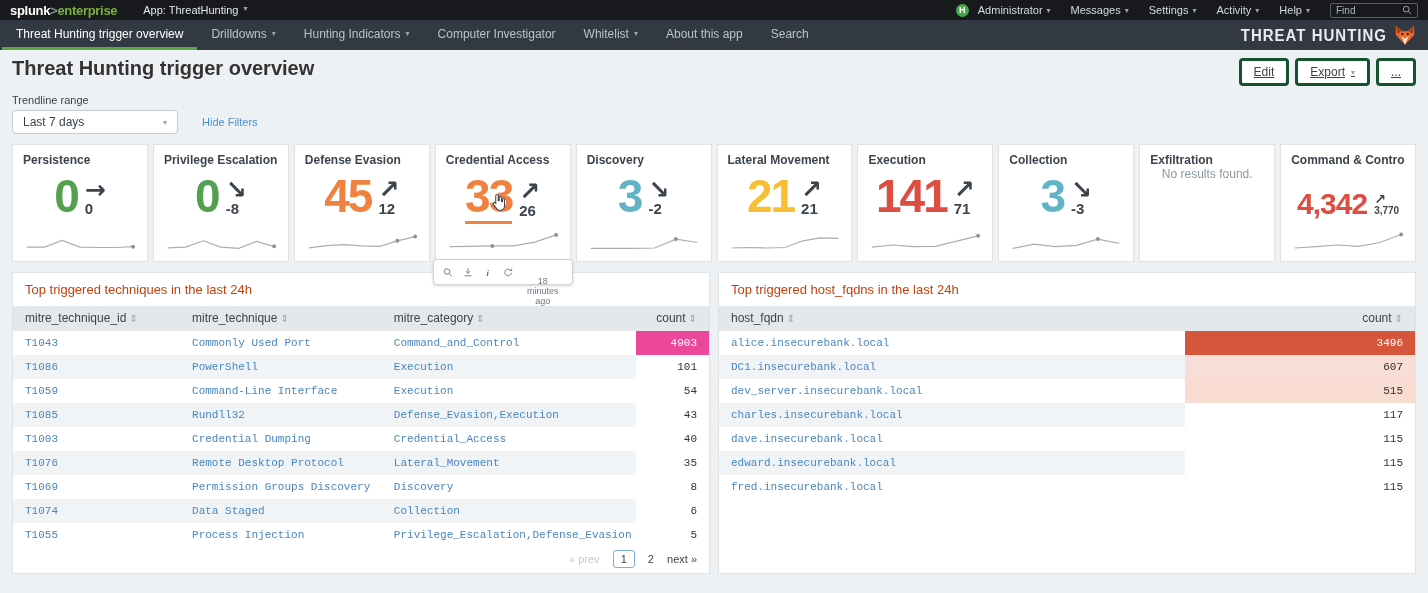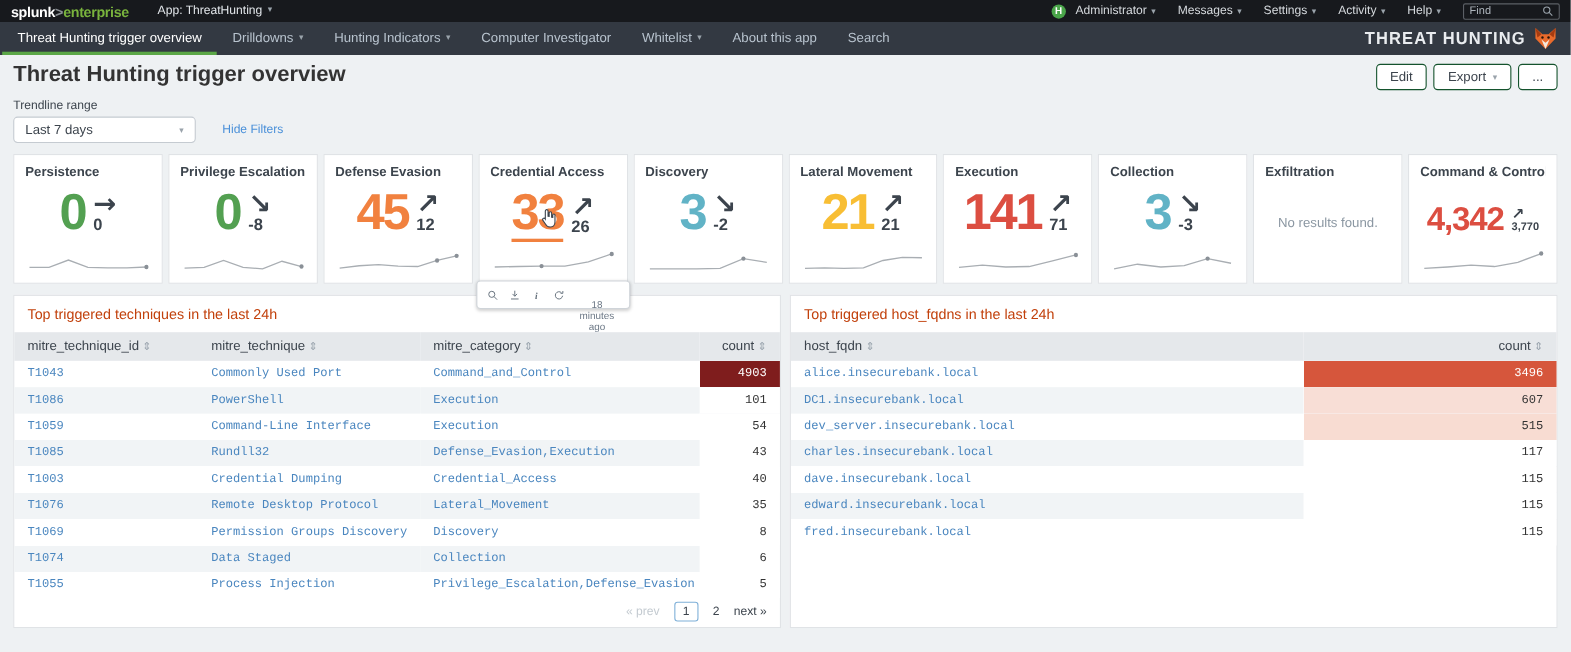--- a/index.html
+++ b/index.html
@@ -23,41 +23,41 @@
   .navbar { height:30px; background:#333942; display:flex; align-items:stretch; font-size:12px; color:#b8c3ce; padding-left:2px; }
   .nav-item { display:flex; align-items:center; gap:5px; padding:0 14px; cursor:pointer; border-bottom:3px solid transparent; }
   .nav-item.active { color:#ffffff; border-bottom-color:#5ba747; }
   .brand { margin-left:auto; display:flex; align-items:center; gap:7px; padding-right:12px; color:#e9ecef; font-size:15px; font-weight:bold; letter-spacing:1px; transform:scaleY(1.05); }
 
   
   .content { padding:6px 12px 0; }
   .header-row { display:flex; align-items:flex-start; }
   .page-title { font-size:20px; font-weight:bold; color:#333; line-height:24px; }
   .header-buttons { margin-left:auto; display:flex; gap:6px; padding-top:2px; }
-  .btn { background:#fff; border:1px solid #14532d; border-radius:4px; padding:4px 12px; font-size:12px; color:#3c444d; display:flex; align-items:center; gap:6px; cursor:pointer; }
+  .btn { background:#fff; border:3px solid #14532d; border-radius:4px; padding:4px 12px; font-size:12px; color:#3c444d; display:flex; align-items:center; gap:6px; cursor:pointer;text-decoration:underline; }
   .filter-label { font-size:11px; color:#3c444d; margin-top:8px; }
   .filter-row { display:flex; align-items:center; margin-top:4px; }
   .select { width:166px; height:24px; background:#fff; border:1px solid #c5cbd1; border-radius:4px; display:flex; align-items:center; justify-content:space-between; padding:0 10px; font-size:12px; cursor:pointer; }
   .hide-filters { margin-left:24px; color:#4a90d9; font-size:11px; cursor:pointer; }
 
   
   .kpi-row { display:flex; gap:5px; margin-top:10px; height:118px; }
   .kpi-card { flex:1 1 0; min-width:0; background:#fff; border:1px solid #e0e3e6; position:relative; padding:8px 10px; }
   .kpi-title { font-size:12px; font-weight:bold; color:#3c444d; white-space:nowrap; overflow:hidden; }
   .kpi-value-row { display:flex; justify-content:center; align-items:center; gap:7px; margin-top:6px; }
   .kpi-value { font-size:46px; font-weight:bold; line-height:1; letter-spacing:-2px; }
   .kpi-value.hovered-underline { border-bottom:3px solid #f1813f; padding-bottom:2px; }
   .kpi-trend { display:flex; flex-direction:column; align-items:flex-start; line-height:1; }
   .trend-arrow { font-family:"DejaVu Sans",sans-serif; font-size:25px; font-weight:bold; color:#3c444d; }
   .kpi-delta { font-size:15px; font-weight:bold; color:#3c444d; margin-top:-1px; }
   .kpi-card.small .kpi-value-row { margin-top:22px; }
   .kpi-card.small .kpi-value { font-size:30px; letter-spacing:-1px; }
   .kpi-card.small .trend-arrow { font-size:14px; }
   .kpi-card.small .kpi-delta { font-size:10px; margin-top:0; }
-  .no-results { color:#8b97a2; font-size:12px; text-align:center; margin-top:32px; }
+  .no-results { color:#8b97a2; font-size:12px; text-align:center; }
   .sparkline { position:absolute; bottom:4px; left:10px; right:10px; height:28px; width:calc(100% - 20px); }
   .cursor-icon { position:absolute; left:54px; top:48px; }
 
   
   .popover { position:absolute; top:114px; left:-3px; right:-3px; height:26px; background:#fff; border:1px solid #cfd4d9; border-radius:4px; box-shadow:0 1px 3px rgba(0,0,0,.18); display:flex; align-items:center; gap:10px; padding:0 9px; z-index:10; }
   .pop-time { font-size:9px; color:#6b7785; line-height:10px; margin-left:auto; width:52px; text-align:center; position:relative; top:19px; background:transparent; }
 
   
   .tables-row { display:flex; gap:8px; margin-top:10px; align-items:stretch; }
   .panel { flex:1 1 0; min-width:0; background:#fff; border:1px solid #e0e3e6; display:flex; flex-direction:column; }
@@ -355,21 +355,21 @@
               <th><span>mitre_technique</span><span class="sort-icon">⇕</span></th>
               <th><span>mitre_category</span><span class="sort-icon">⇕</span></th>
               <th class="count"><span>count</span><span class="sort-icon">⇕</span></th>
             </tr>
           </thead>
           <tbody>
             <tr>
               <td class="linkcell">T1043</td>
               <td class="linkcell">Commonly Used Port</td>
               <td class="linkcell">Command_and_Control</td>
-              <td class="count" style="background: #7f1d1d; color: rgb(255, 255, 255);">4903</td>
+              <td class="count" style="background: #ec4899; color: rgb(255, 255, 255);">4903</td>
             </tr>
             <tr>
               <td class="linkcell">T1086</td>
               <td class="linkcell">PowerShell</td>
               <td class="linkcell">Execution</td>
               <td class="count">101</td>
             </tr>
             <tr>
               <td class="linkcell">T1059</td>
               <td class="linkcell">Command-Line Interface</td>

